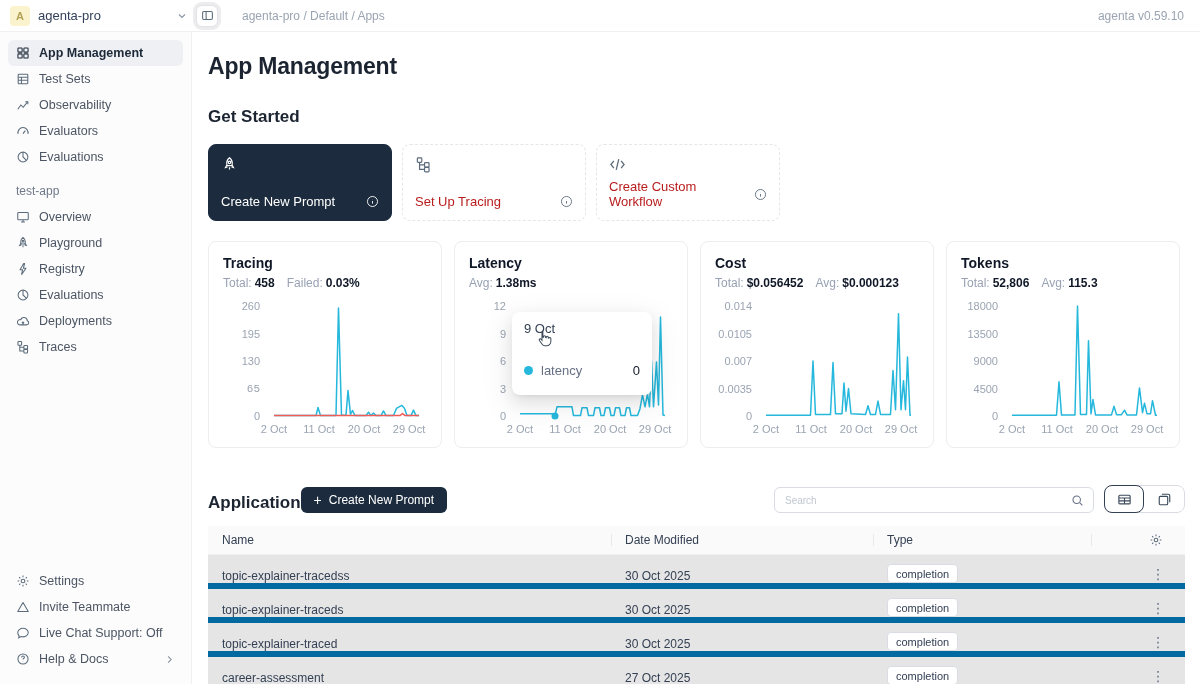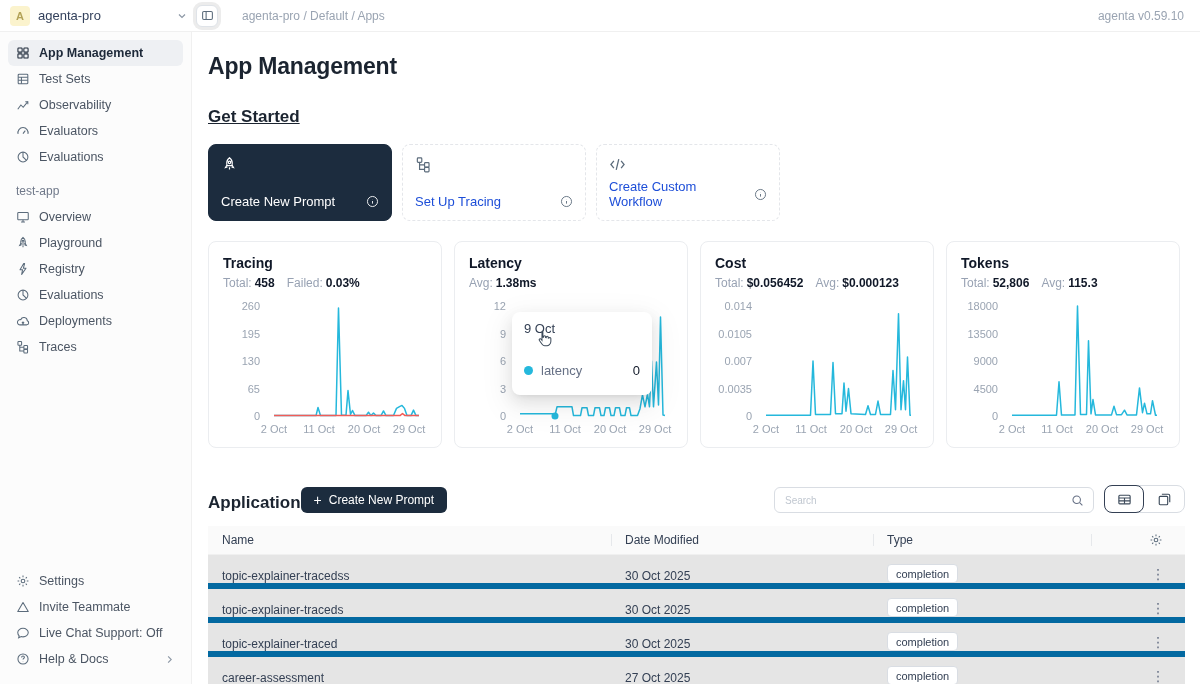--- a/index.html
+++ b/index.html
@@ -28,25 +28,25 @@
   .side-item { display:flex; align-items:center; gap:9px; height:26px; padding:0 8px; border-radius:6px; font-size:12.5px; color:#4b5563; cursor:pointer; white-space:nowrap; }
   .side-item.active { background:#eef0f3; color:#1d2939; font-weight:600; }
   .side-item.active .icon { color:#1d2939; }
   .side-section { font-size:12px; color:#70798a; margin:14px 8px 6px; }
   .side-footer { margin-top:auto; }
   .side-item .chev-r { margin-left:auto; color:#8c97a5; }
 
   
   main { flex:1; padding:0 15px 0 16px; position:relative; overflow:hidden; background:#fff; }
   .page-title { font-size:23px; font-weight:700; color:#1b2430; margin:21px 0 0; letter-spacing:-0.2px; }
-  .section-title { font-size:17px; font-weight:700; color:#1b2430; margin:27px 0 0;text-decoration:underline; }
+  .section-title { font-size:17px; font-weight:700; color:#1b2430; margin:27px 0 0; }
 
   
   .gs-cards { display:flex; gap:10px; margin-top:17px; }
-  .gs-card { width:184px; height:77px; border-radius:8px; border:1px dashed #e4e6ea; background:#fff; padding:11px 12px; display:flex; flex-direction:column; justify-content:space-between; cursor:pointer; color:#1d4ed8; }
+  .gs-card { width:184px; height:77px; border-radius:8px; border:1px dashed #e4e6ea; background:#fff; padding:11px 12px; display:flex; flex-direction:column; justify-content:space-between; cursor:pointer; color:#b91c1c; }
   .gs-card.dark { background:#1c2c3e; border:1px solid #1c2c3e; color:#fff; }
   .gs-card.dark .icon, .gs-card.dark .info { color:#fff; }
   .gs-label-row { display:flex; align-items:center; gap:6px; font-size:13px; font-weight:500; }
   .gs-label-row .info { margin-left:auto; color:#5b6b7b; }
 
   
   .stats-row { display:flex; gap:12px; margin-top:20px; }
   .stat-card { width:234px; height:207px; border:1px solid #ebedf0; border-radius:8px; background:#fff; padding:13px 14px; position:relative; }
   .stat-title { font-size:14px; font-weight:700; color:#101828; }
   .stat-line { display:flex; gap:12px; margin-top:5px; font-size:12px; color:#98a2b3; }
@@ -341,21 +341,21 @@
         <div class="stat-title">Tracing</div>
         <div class="stat-line">
           <span><span>Total:</span><b>458</b></span>
           <span><span>Failed:</span><b>0.03%</b></span>
         </div>
         <div class="chart-wrap">
           <div class="y-axis">
               <span style="top: 0%;">260</span>
               <span style="top: 25%;">195</span>
               <span style="top: 50%;">130</span>
-              <span style="top: 75%;">65</span>
+              <span style="top: 75%; font-family: Liberation Mono, monospace;">65</span>
               <span style="top: 100%;">0</span>
             </div>
           <div class="plot">
               <svg viewBox="0 0 100 100" preserveAspectRatio="none">
                 <polyline points="3.33,99.62 31.33,99.62 32.67,92.31 34.33,99.62 44.67,99.62 46.33,1.92 48.33,99.23 51.33,99.23 52.67,76.92 54.33,98.46 55.67,95.00 57.33,99.62 64.67,99.62 66.33,96.54 68.00,99.62 69.67,97.31 71.33,99.62 74.67,99.62 76.33,95.38 78.00,99.62 83.00,99.62 85.00,93.08 87.00,91.54 88.67,90.38 90.33,93.08 92.00,99.62 94.67,99.62 96.33,94.62 98.00,99.62 100.00,99.62" fill="none" stroke="#25b8dc" stroke-width="1.5" stroke-linejoin="round" vector-effect="non-scaling-stroke"></polyline>
                 <polyline points="3.33,99.62 87.33,99.62 89.00,97.69 90.67,99.62 100.00,99.62" fill="none" stroke="#f25c57" stroke-width="1.5" stroke-linejoin="round" vector-effect="non-scaling-stroke"></polyline>
               </svg>
             </div>
         </div>
         <div class="x-axis">

